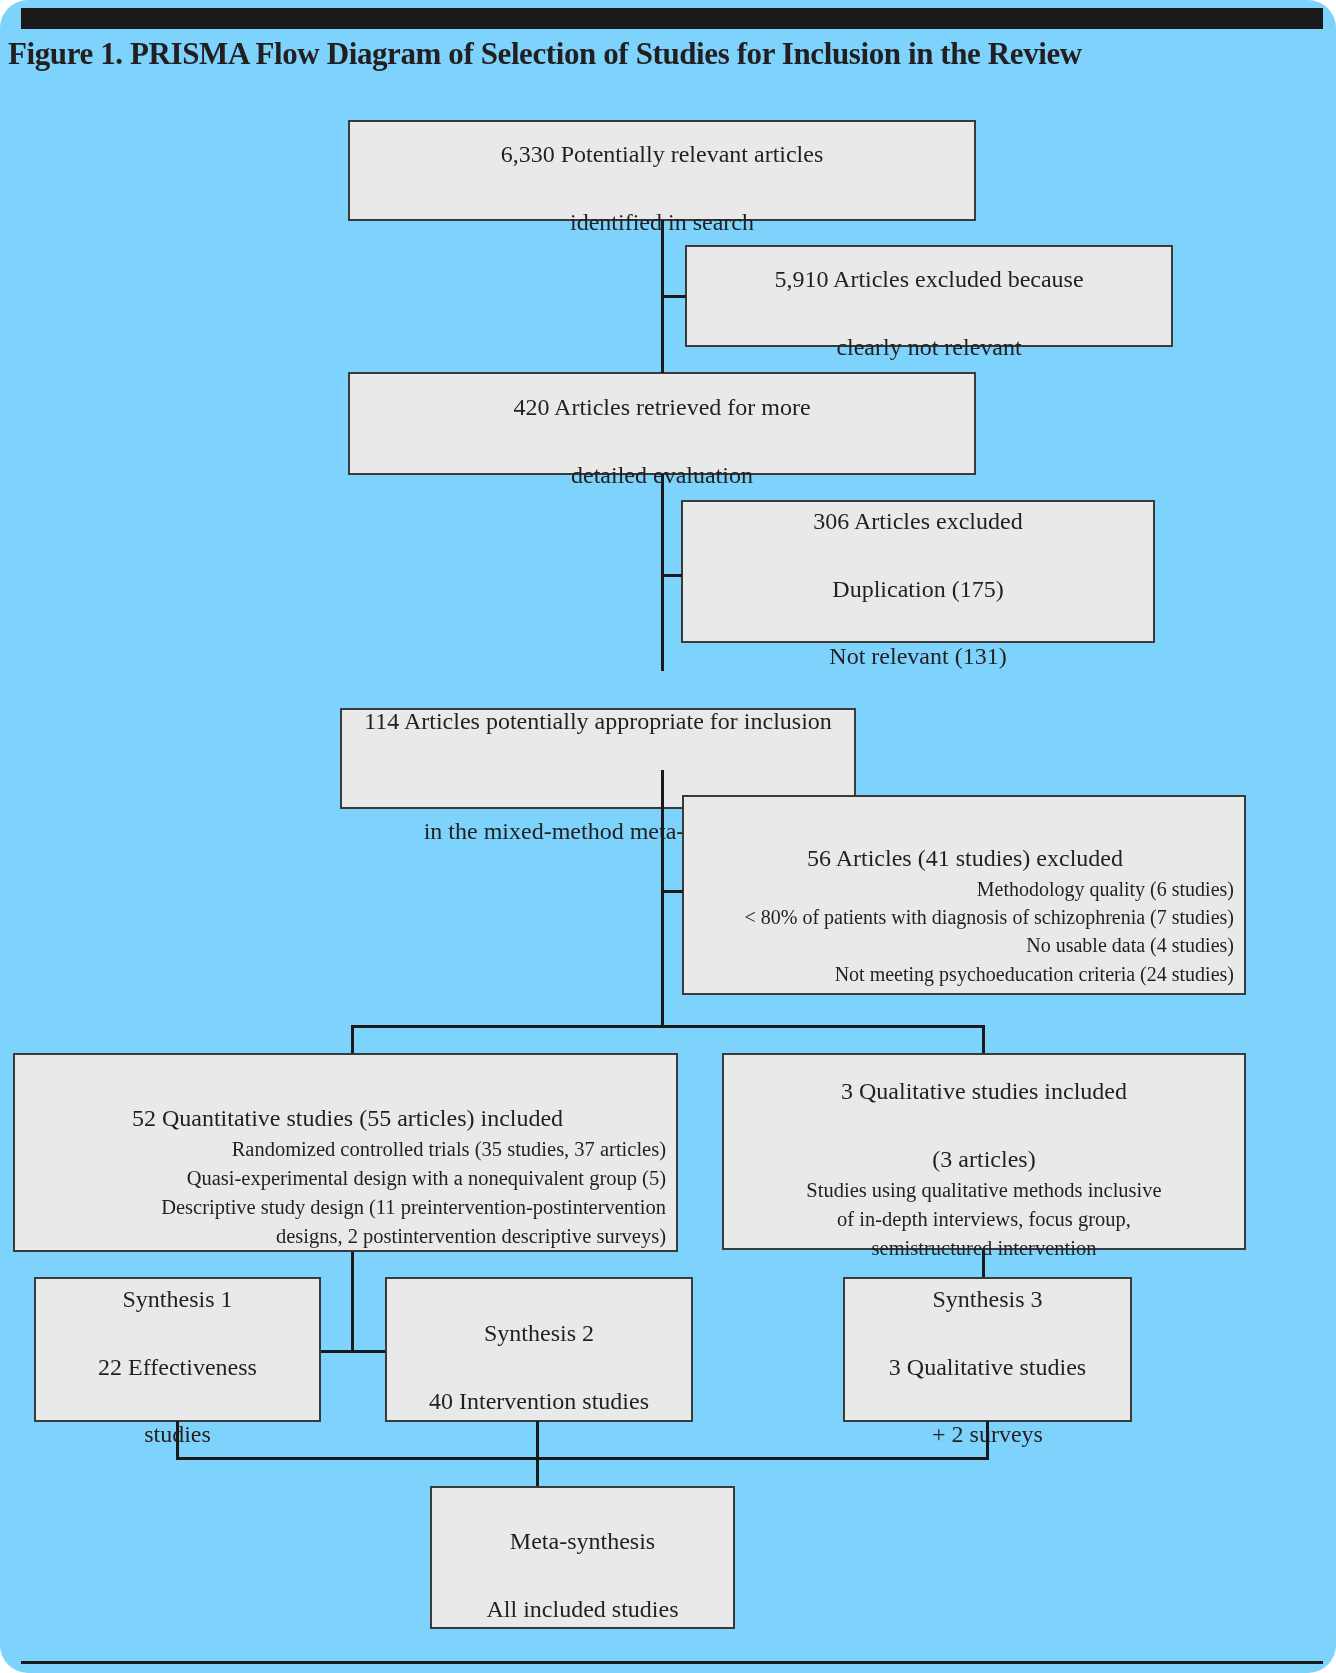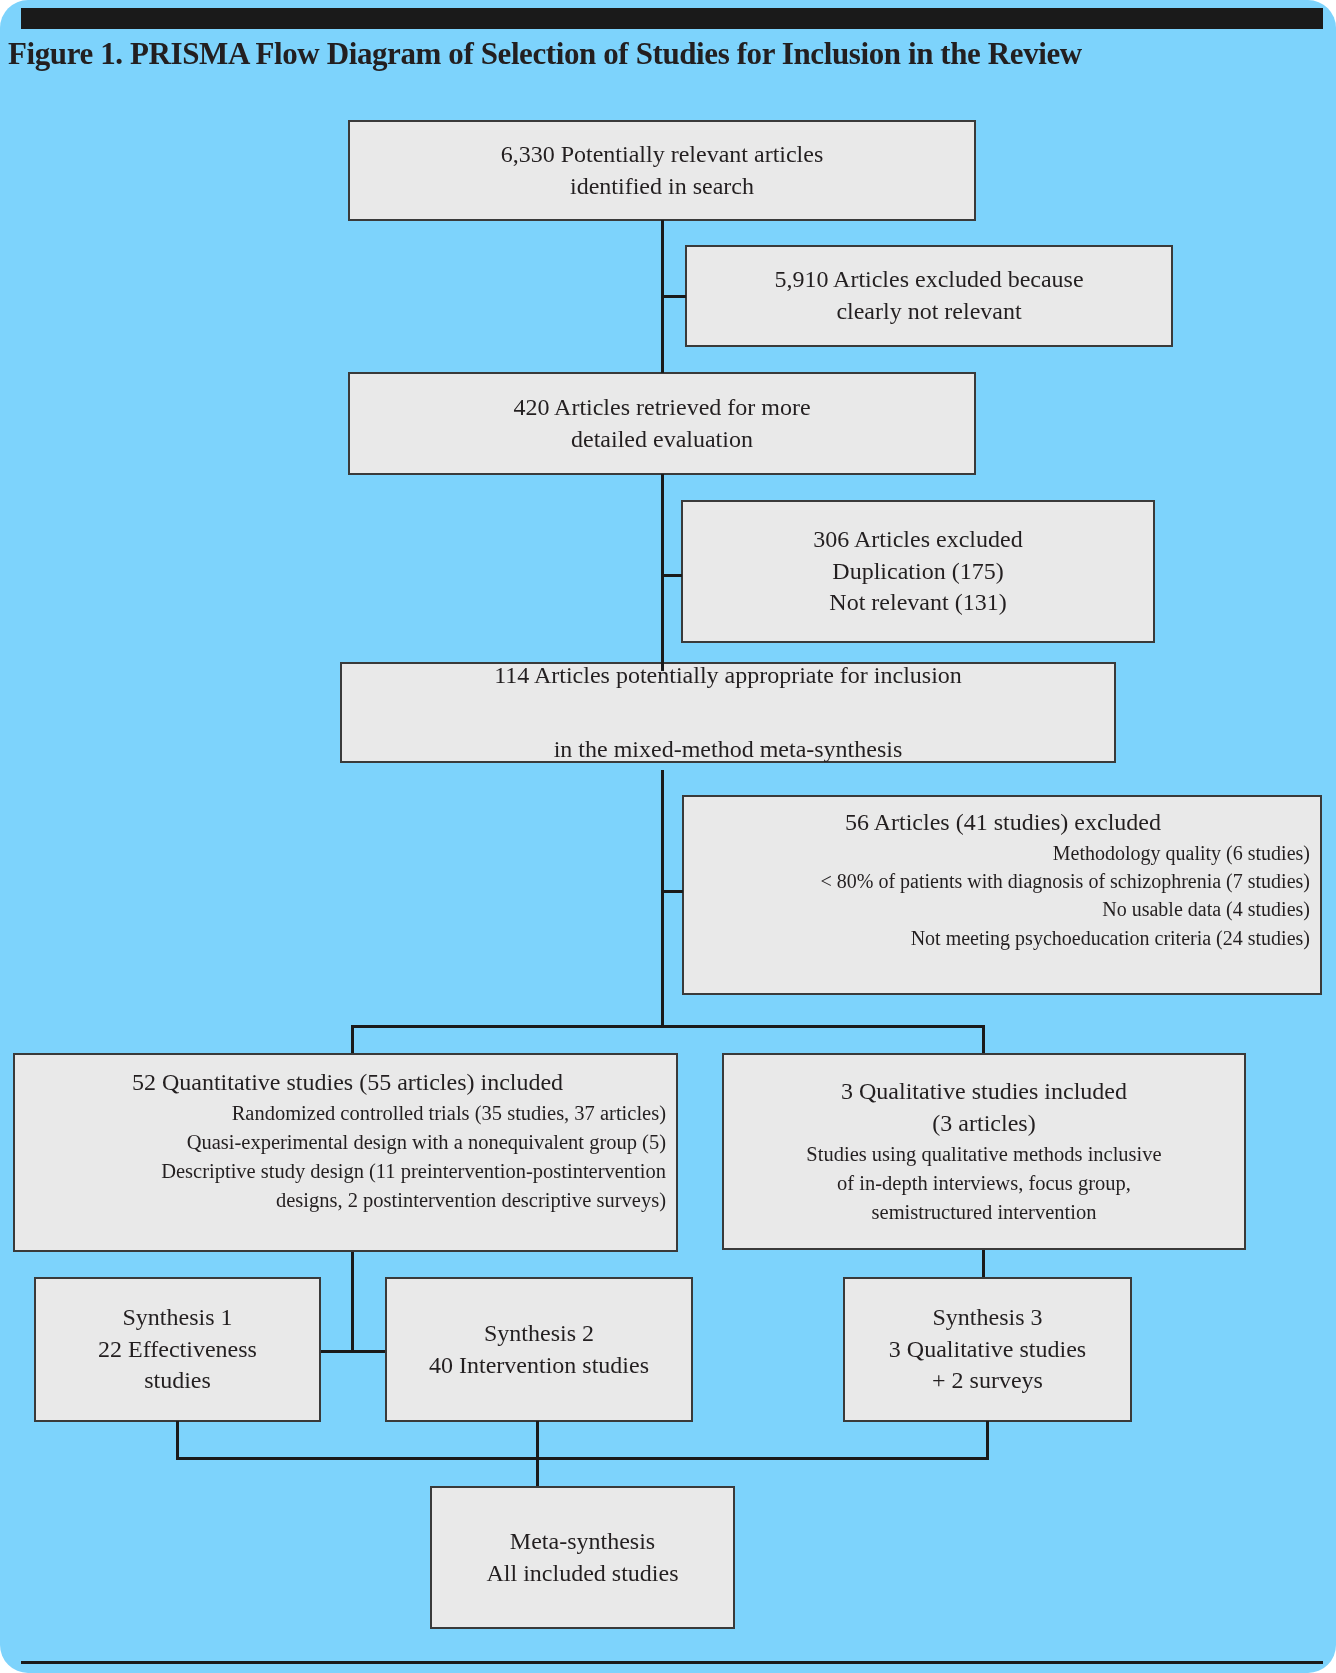--- a/index.html
+++ b/index.html
@@ -34,21 +34,21 @@
   }
   .box{
     position:absolute;
     background:var(--box-fill);
     border:2.5px solid var(--box-border);
     box-sizing:border-box;
     display:flex;flex-direction:column;justify-content:center;
     font-size:24px;line-height:1.32;
     text-align:center;
   }
-  .box .line{display:block;}
+  .box .line{display:block;margin-top:36px;}
   .box .detail{display:block;font-size:20px;line-height:1.42;text-align:right;}
   .box-excluded-criteria{justify-content:flex-start;padding:10px 10px 10px 12px;}
   .box-excluded-criteria .detail{white-space:nowrap;}
   .box-quant{justify-content:flex-start;padding:12px 10px 10px 14px;}
   .box-quant .detail{font-size:20.5px;}
   .box-quant .detail.indent{padding-left:38px;}
   .box-qual{padding:6px 22px;}
   .box-qual .detail{text-align:center;font-size:20.5px;}
   .conn{position:absolute;background:var(--connector);}
   .conn.h{height:2.5px;}
@@ -76,26 +76,26 @@
     <span class="line">420 Articles retrieved for more</span>
     <span class="line">detailed evaluation</span>
   </div>
 
   <div class="box" style="left:681px;top:500px;width:474px;height:143px;">
     <span class="line">306 Articles excluded</span>
     <span class="line">Duplication (175)</span>
     <span class="line">Not relevant (131)</span>
   </div>
 
-  <div class="box" style="left:340px;top:662px;width:776px;height:101px;gap:42px;">
+  <div class="box" style="left:340px;top:708px;width:516px;height:101px;gap:42px;">
     <span class="line">114 Articles potentially appropriate for inclusion</span>
     <span class="line">in the mixed-method meta-synthesis</span>
   </div>
 
-  <div class="box box-excluded-criteria" style="left:682px;top:795px;width:640px;height:200px;">
+  <div class="box box-excluded-criteria" style="left:682px;top:795px;width:564px;height:200px;">
     <span class="line">56 Articles (41 studies) excluded</span>
     <span class="detail">Methodology quality (6 studies)</span>
     <span class="detail">&lt; 80% of patients with diagnosis of schizophrenia (7 studies)</span>
     <span class="detail">No usable data (4 studies)</span>
     <span class="detail">Not meeting psychoeducation criteria (24 studies)</span>
   </div>
 
   <div class="box box-quant" style="left:13px;top:1053px;width:665px;height:199px;">
     <span class="line">52 Quantitative studies (55 articles) included</span>
     <span class="detail">Randomized controlled trials (35 studies, 37 articles)</span>

